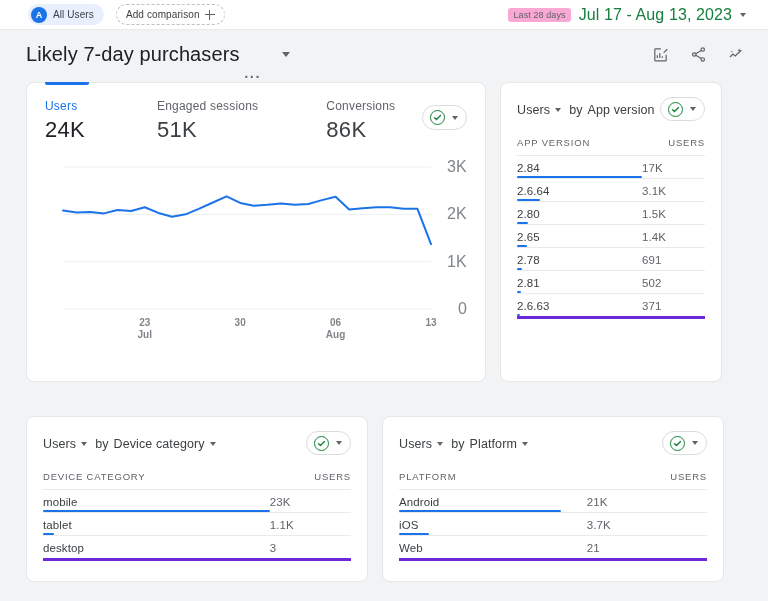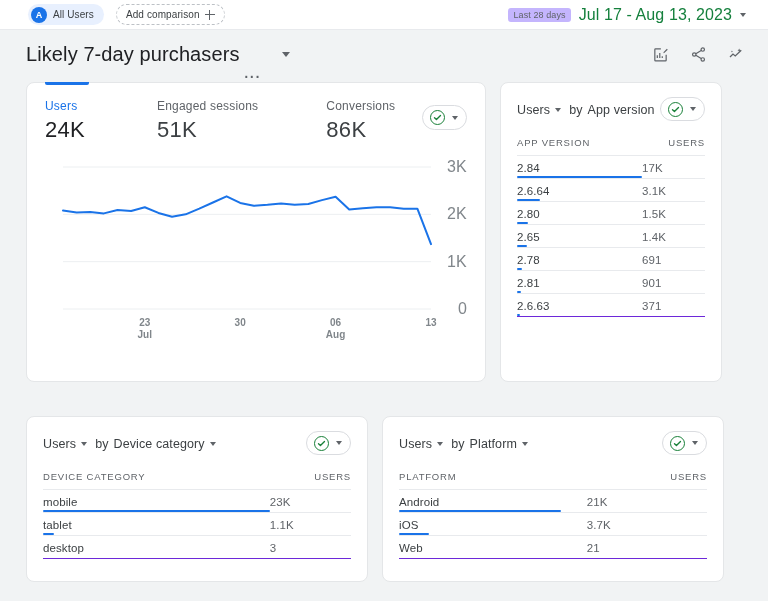--- a/index.html
+++ b/index.html
@@ -85,21 +85,21 @@
     position: absolute;
     right: 22px;
     display: flex;
     align-items: center;
     gap: 8px;
     cursor: pointer;
   }
   .pill-last {
     font-size: 9px;
     color: #5f6368;
-    background: #c4b5fd;
+    background: #f9a8d4;
     border-radius: 3px;
     padding: 2px 5px;
     letter-spacing: .1px;
   }
   .daterange .range {
     font-size: 16px;
     color: #15803d;
     letter-spacing: .1px;
     text-align: center;
   }
@@ -311,21 +311,21 @@
   }
   table.tbl th.num { text-align: right; }
   table.tbl td {
     font-size: 11.5px;
     color: #3c4043;
     padding: 6px 0 1px 0;
     border-bottom: 1px solid #e8eaed;
     position: relative;
     letter-spacing: .1px;
   }
-  table.tbl tr:last-child td { border-bottom: 1px solid #6d28d9; }
+  table.tbl tr:last-child td { border-bottom: 3px solid #6d28d9; }
   table.tbl td.num { text-align: left; color: #5f6368; }
   .barcell { padding-bottom: 4px !important; }
   .bar-track {
     position: absolute;
     left: 0;
     bottom: 0;
     height: 2.5px;
     background: transparent;
     width: 100%;
   }
@@ -504,21 +504,21 @@
             <tr>
               <td class="barcell">2.78<div class="bar-track">
                   <div class="bar-fill" style="width: 4%;"></div>
                 </div></td>
               <td class="num barcell">691</td>
             </tr>
             <tr>
               <td class="barcell">2.81<div class="bar-track">
                   <div class="bar-fill" style="width: 3%;"></div>
                 </div></td>
-              <td class="num barcell">901</td>
+              <td class="num barcell">502</td>
             </tr>
             <tr>
               <td class="barcell">2.6.63<div class="bar-track">
                   <div class="bar-fill" style="width: 2%;"></div>
                 </div></td>
               <td class="num barcell">371</td>
             </tr>
           </tbody>
       </table>
     </div>

